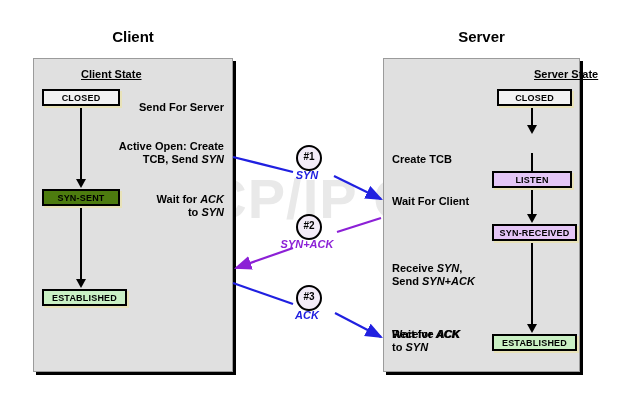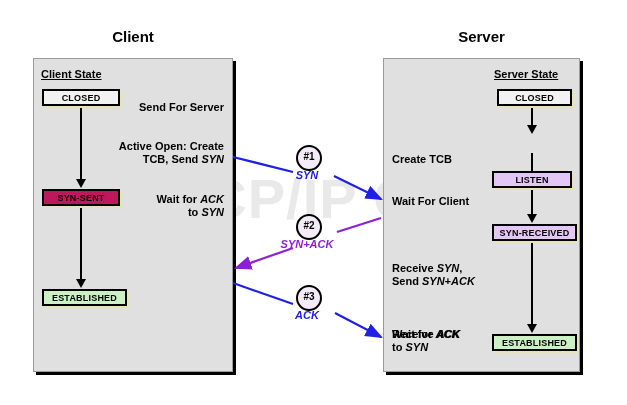--- a/index.html
+++ b/index.html
@@ -60,41 +60,42 @@
 
   
   .state-heading {
     position: absolute;
     font-size: 11px;
     font-weight: bold;
     color: #000000;
     text-decoration: underline;
     z-index: 5;
     white-space: nowrap;
+    margin-left: 40px;
   }
   #heading-client-state { left: 41px;  top: 68px; }
   #heading-server-state { left: 494px; top: 68px; }
 
   
   .state-box {
     position: absolute;
     height: 17px;
     line-height: 15px;
     text-align: center;
     font-size: 9px;
     font-weight: bold;
     color: #000000;
     border: 2px solid #000000;
     box-shadow: 2px 2px 0 0 #e8e2b8;
     z-index: 5;
     letter-spacing: 0.2px;
     box-sizing: border-box;
   }
   .sb-white    { background: #f2f2f2; }
-  .sb-blue     { background: #be185d; }
+  .sb-blue     { background: #4d7c0f; }
   .sb-green    { background: #caf0c4; }
   .sb-purple   { background: #e4c6f6; }
 
   #box-c-closed      { left: 42px;  top: 89px;  width: 78px; }
   #box-c-synsent     { left: 42px;  top: 189px; width: 78px; }
   #box-c-established { left: 42px;  top: 289px; width: 85px; }
 
   #box-s-closed      { left: 497px; top: 89px;  width: 75px; }
   #box-s-listen      { left: 492px; top: 134px; width: 80px; margin-top: 37px; }
   #box-s-synrecv     { left: 492px; top: 224px; width: 85px; }

